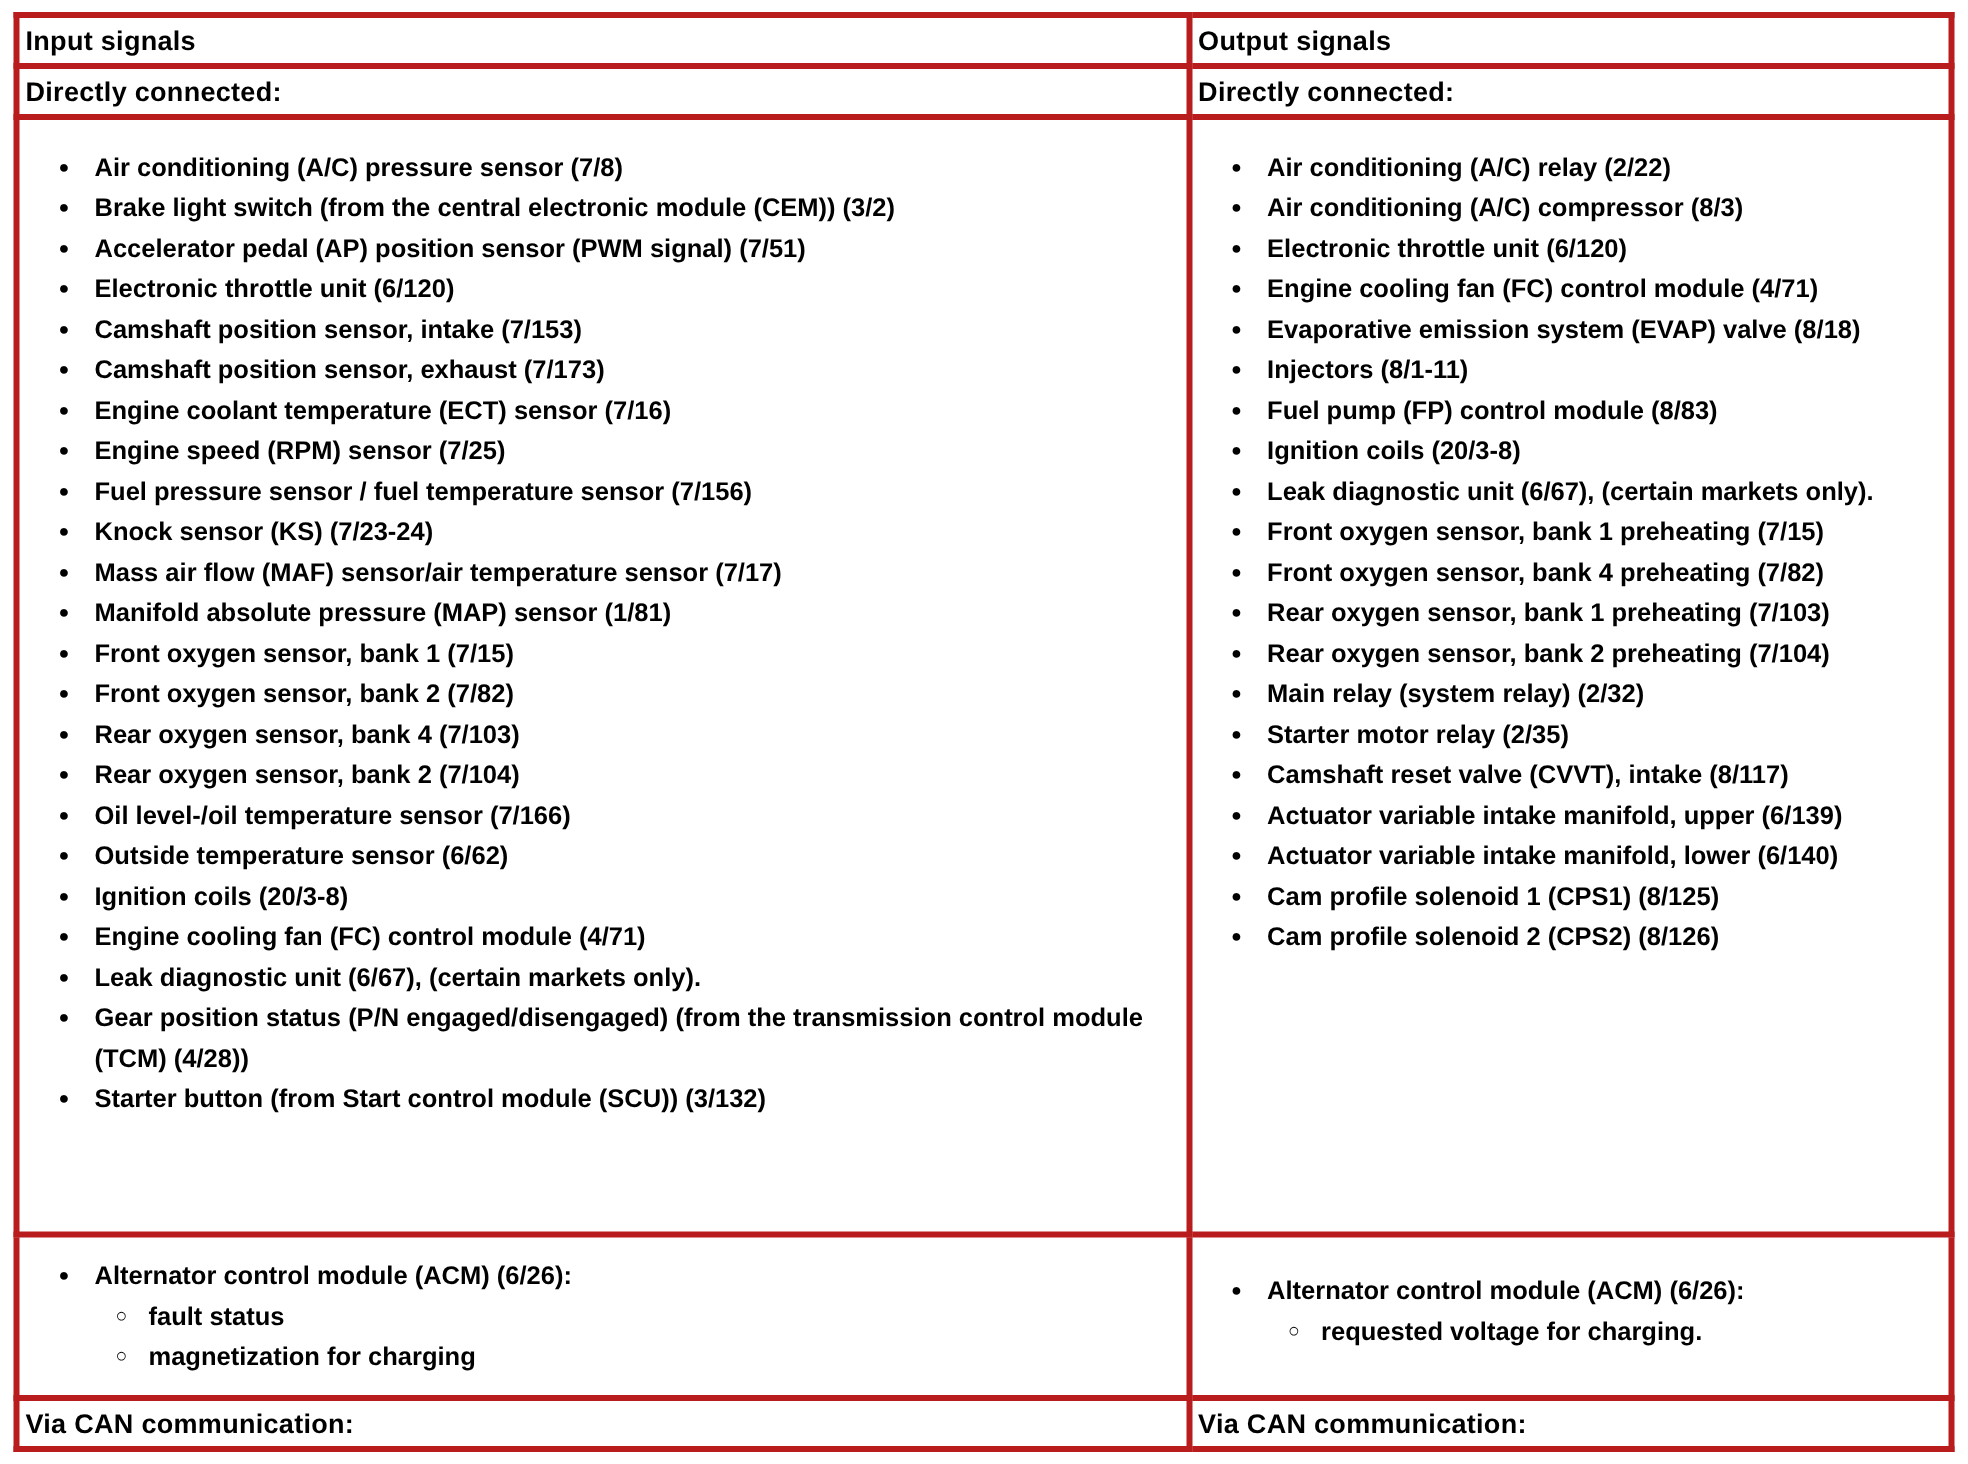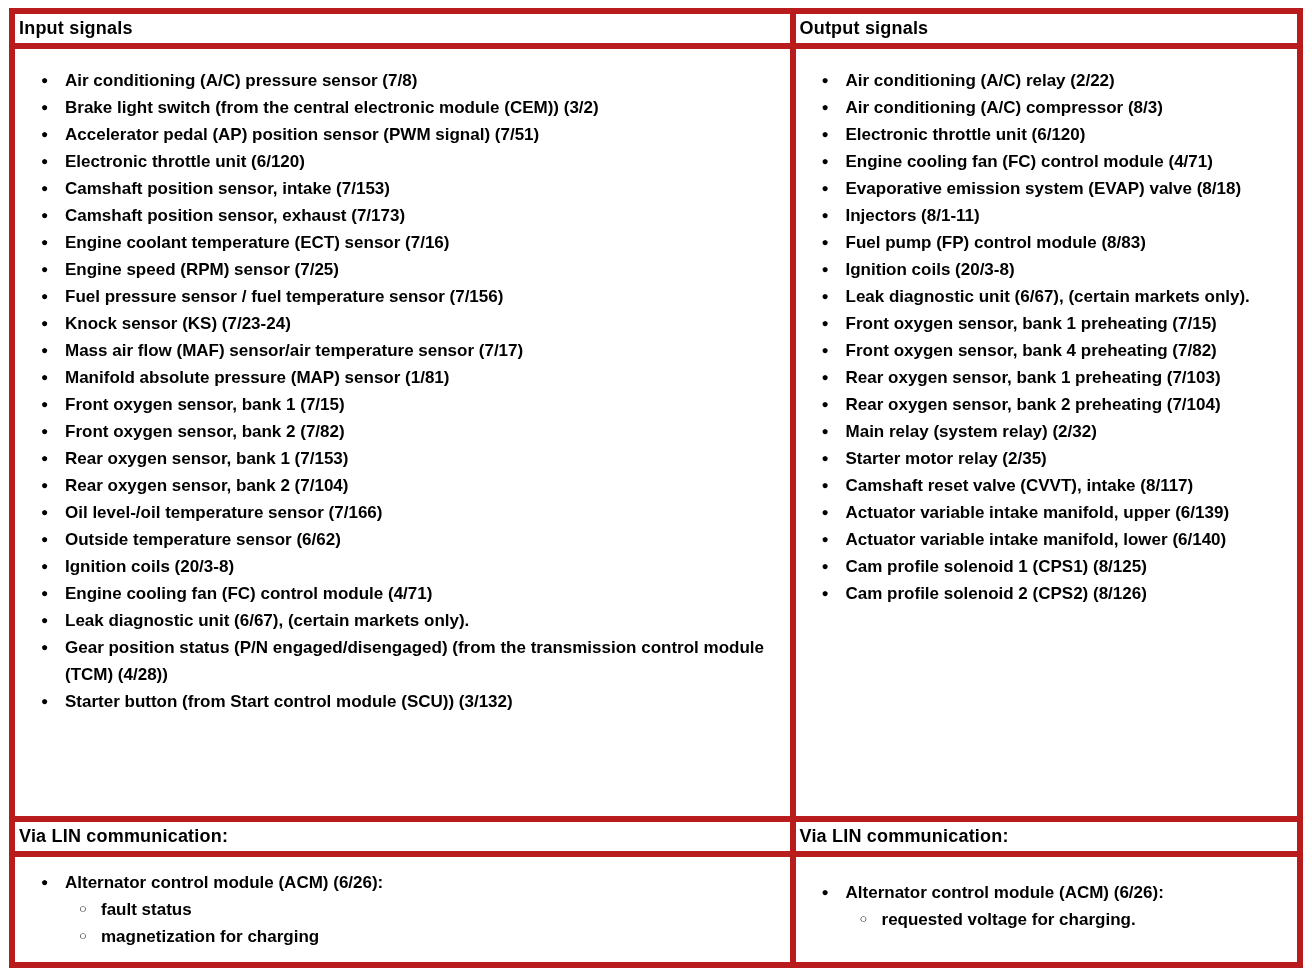--- a/index.html
+++ b/index.html
@@ -17,21 +17,21 @@
     color: #000000;
     overflow: hidden;
   }
   table.signals {
     width: 100%;
     height: 100%;
     border-collapse: collapse;
     table-layout: fixed;
   }
   table.signals td {
-    border: 6px solid #b91c1c;
+    border: 4px solid #b91c1c;
     vertical-align: top;
     box-sizing: border-box;
   }
   col.left-col  { width: 60.6%; }
   col.right-col { width: 39.4%; }
 
   tr.label-row { height: 34px; }
   tr.label-row td {
     font-size: 18px;
     font-weight: bold;
@@ -93,20 +93,24 @@
     <colgroup>
       <col class="left-col">
       <col class="right-col">
     </colgroup>
     <tbody>
       <tr class="label-row">
         <td>Input signals</td>
         <td>Output signals</td>
       </tr>
 
+      <tr class="label-row">
+        <td>Directly connected:</td>
+        <td>Directly connected:</td>
+      </tr>
 
       <tr class="content-row">
         <td>
           <ul class="signal-list">
               <li class="">
                 <span class="bullet">●</span>
                 <span class="txt">Air conditioning (A/C) pressure sensor (7/8)</span>
               </li>
               <li class="">
                 <span class="bullet">●</span>
@@ -155,21 +159,21 @@
               <li class="">
                 <span class="bullet">●</span>
                 <span class="txt">Front oxygen sensor, bank 1 (7/15)</span>
               </li>
               <li class="">
                 <span class="bullet">●</span>
                 <span class="txt">Front oxygen sensor, bank 2 (7/82)</span>
               </li>
               <li class="">
                 <span class="bullet">●</span>
-                <span class="txt">Rear oxygen sensor, bank 1 (7/153)</span>
+                <span class="txt">Rear oxygen sensor, bank 4 (7/103)</span>
               </li>
               <li class="">
                 <span class="bullet">●</span>
                 <span class="txt">Rear oxygen sensor, bank 2 (7/104)</span>
               </li>
               <li class="">
                 <span class="bullet">●</span>
                 <span class="txt">Oil level-/oil temperature sensor (7/166)</span>
               </li>
               <li class="">
@@ -277,24 +281,20 @@
                 <span class="txt">Cam profile solenoid 1 (CPS1) (8/125)</span>
               </li>
               <li class="">
                 <span class="bullet">●</span>
                 <span class="txt">Cam profile solenoid 2 (CPS2) (8/126)</span>
               </li>
             </ul>
         </td>
       </tr>
 
-      <tr class="label-row">
-        <td>Via LIN communication:</td>
-        <td>Via LIN communication:</td>
-      </tr>
 
       <tr class="content-row lin-content-row">
         <td>
           <ul class="signal-list">
               <li class="bold">
                 <span class="bullet">●</span>
                 <span class="txt">Alternator control module (ACM) (6/26):</span>
               </li>
               <li class="sub">
                 <span class="bullet">○</span>
@@ -313,15 +313,19 @@
                 <span class="txt">Alternator control module (ACM) (6/26):</span>
               </li>
               <li class="sub">
                 <span class="bullet">○</span>
                 <span class="txt">requested voltage for charging.</span>
               </li>
             </ul>
         </td>
       </tr>
 
+      <tr class="label-row can-row">
+        <td>Via CAN communication:</td>
+        <td>Via CAN communication:</td>
+      </tr>
     </tbody>
   </table>
 </div>
 
 </body></html>

